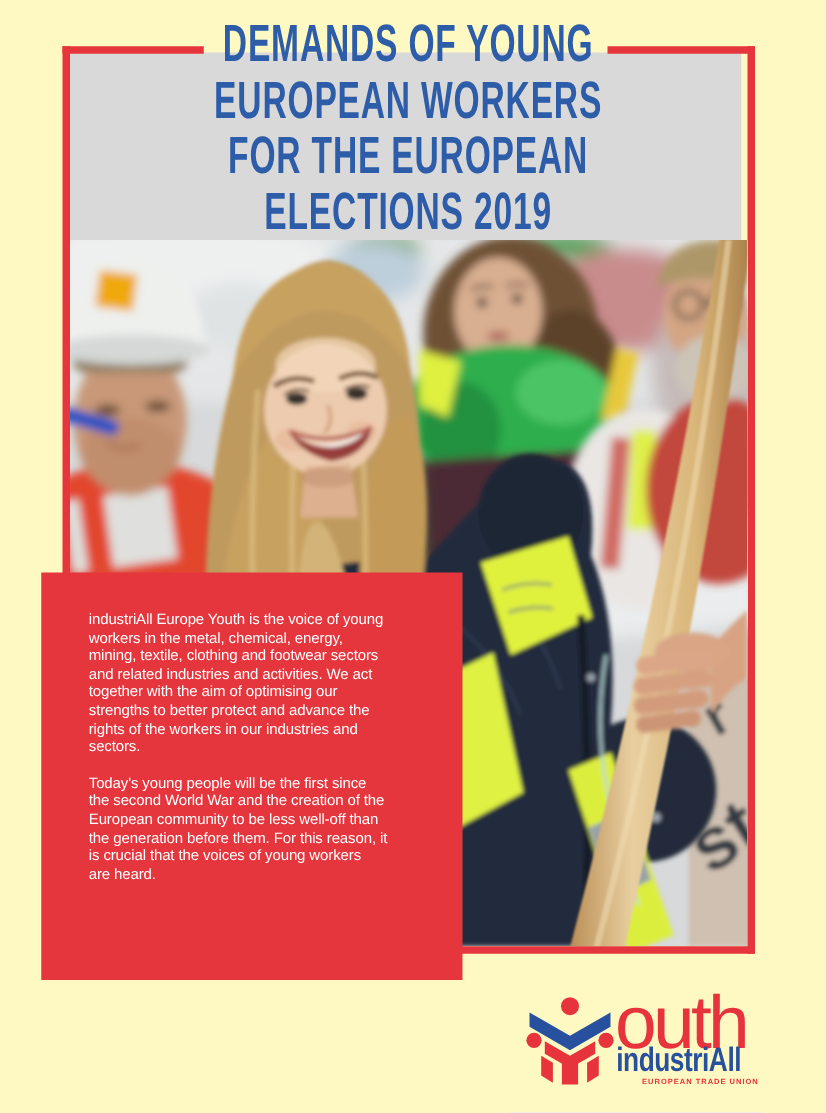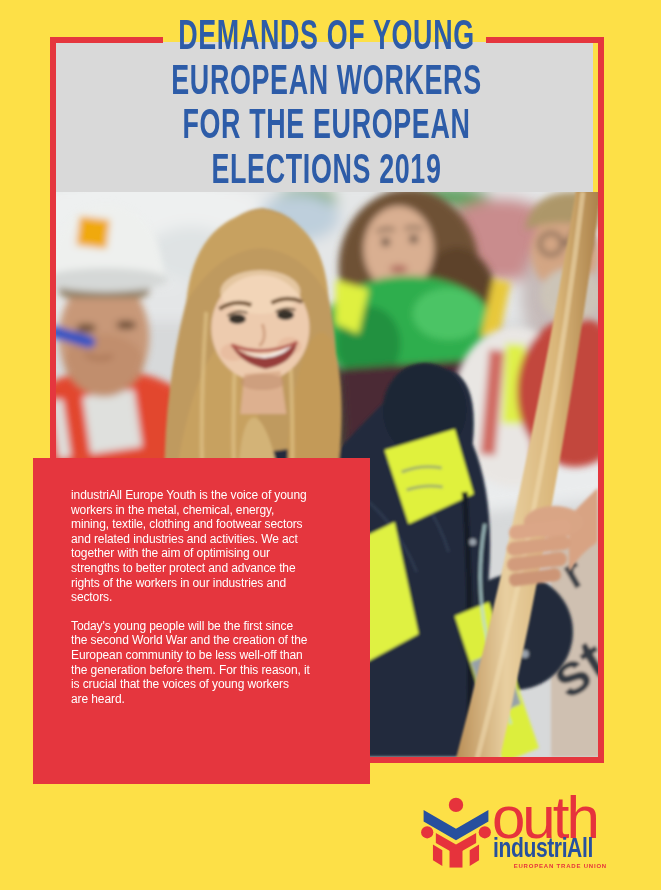--- a/index.html
+++ b/index.html
@@ -4,21 +4,21 @@
 <style>
   :root{
     --accent-red:#e5363e;
     --title-blue:#2d5ca8;
     --title-bg:#d9d9d9;
     --logo-red:#e6333c;
     --logo-blue:#27509e;
   }
   *{margin:0;padding:0;box-sizing:border-box;}
   body{background:#ffffff;font-family:"Liberation Sans",sans-serif;}
-  .page{position:relative;width:661px;height:890px;background:#fde047;overflow:hidden;}
+  .page{position:relative;width:661px;height:890px;background:#fef9c3;overflow:hidden;}
 
   
   .bar{position:absolute;background:var(--accent-red);z-index:3;}
   .bar-top-left{left:50px;top:37px;width:113px;height:6px;}
   .bar-top-right{left:486px;top:37px;width:118px;height:6px;}
   .bar-left{left:50px;top:37px;width:6px;height:726px;}
   .bar-right{left:598px;top:37px;width:6px;height:726px;}
   .bar-bottom{left:50px;top:757px;width:554px;height:6px;}
 
   

